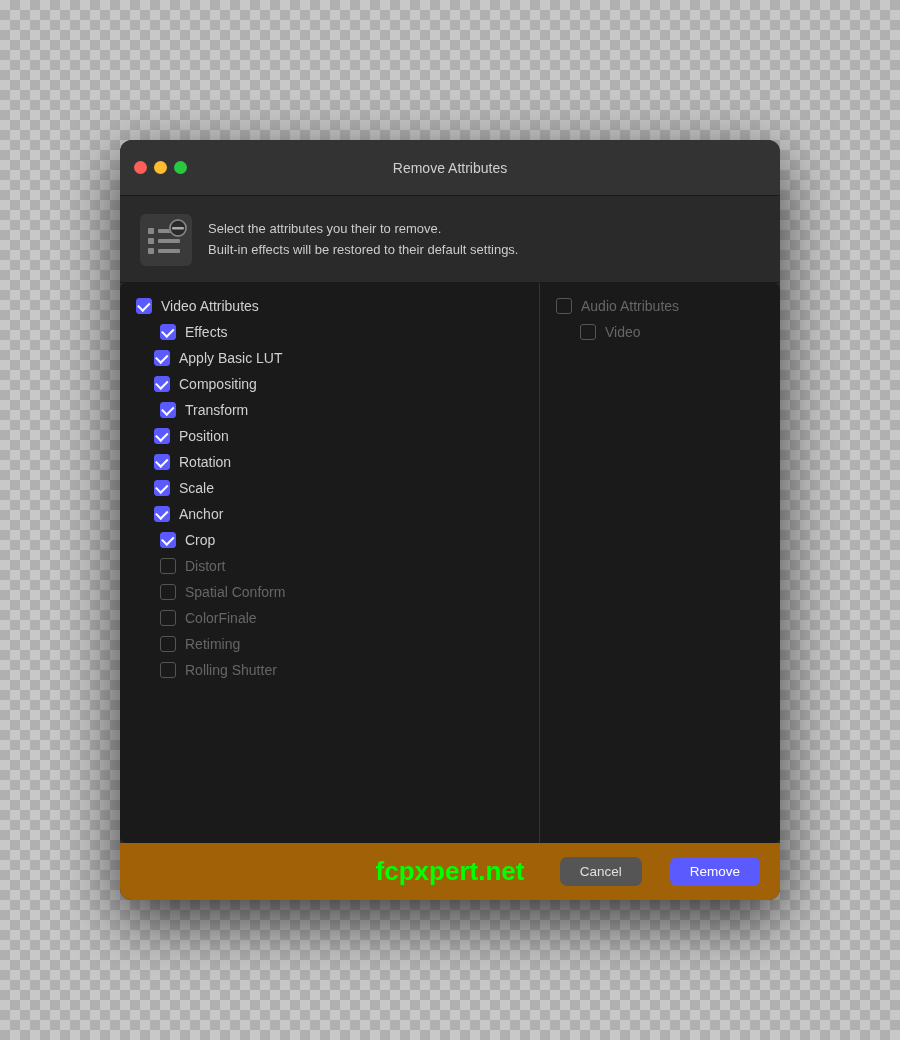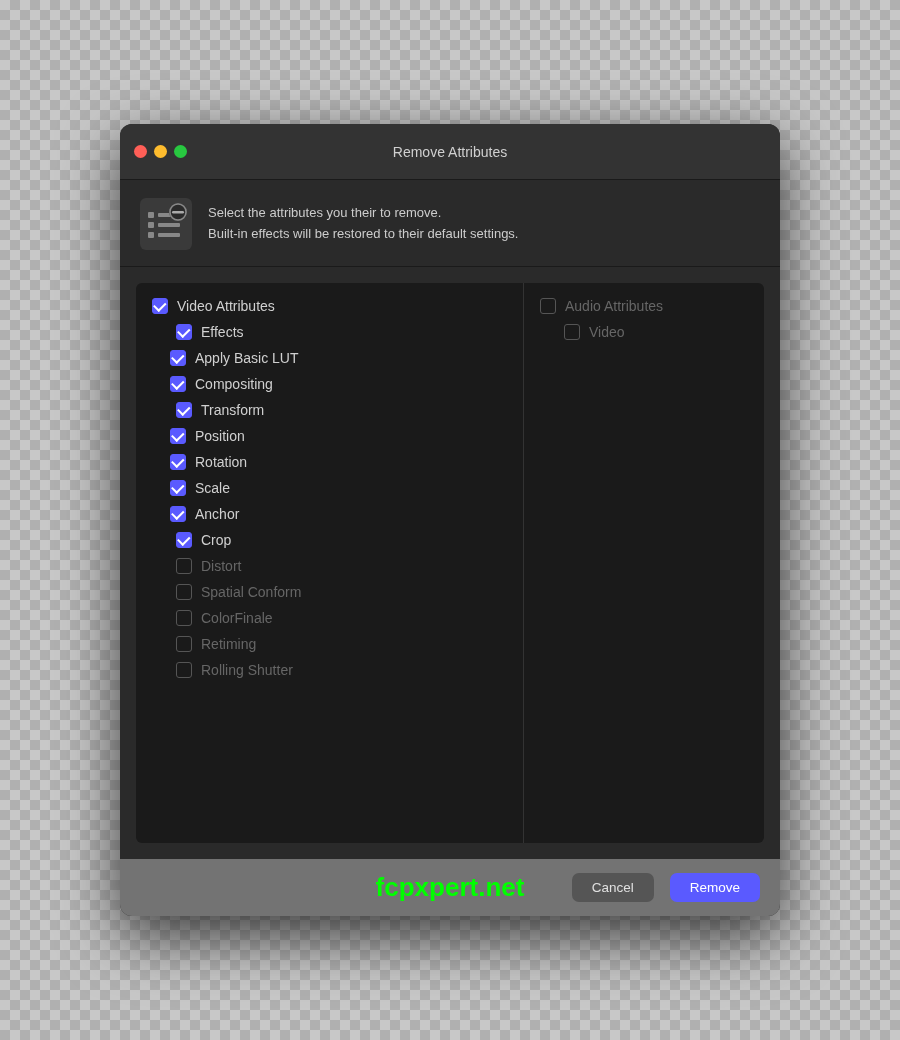--- a/index.html
+++ b/index.html
@@ -84,21 +84,20 @@
     }
 
     .header-text {
       color: #cccccc;
       font-size: 13px;
       line-height: 1.6;
     }
 
     .content-area {
       display: flex;
-      margin: 16px;
       background: #1a1a1a;
       border-radius: 6px;
       overflow: hidden;
       min-height: 560px;
     }
 
     .left-panel {
       flex: 1;
       padding: 10px 0;
       overflow-y: auto;
@@ -180,22 +179,22 @@
 
     .item-label.dimmed {
       color: #666;
     }
 
     .footer {
       padding: 14px 20px;
       display: flex;
       justify-content: flex-end;
       align-items: center;
-      gap: 16px;
-      background: #737373;
+      gap: 28px;
+      background: #a16207;
       position: relative;
     }
 
     .watermark {
       position: absolute;
       left: 50%;
       transform: translateX(-50%);
       color: #00ff00;
       font-size: 26px;
       font-weight: bold;

